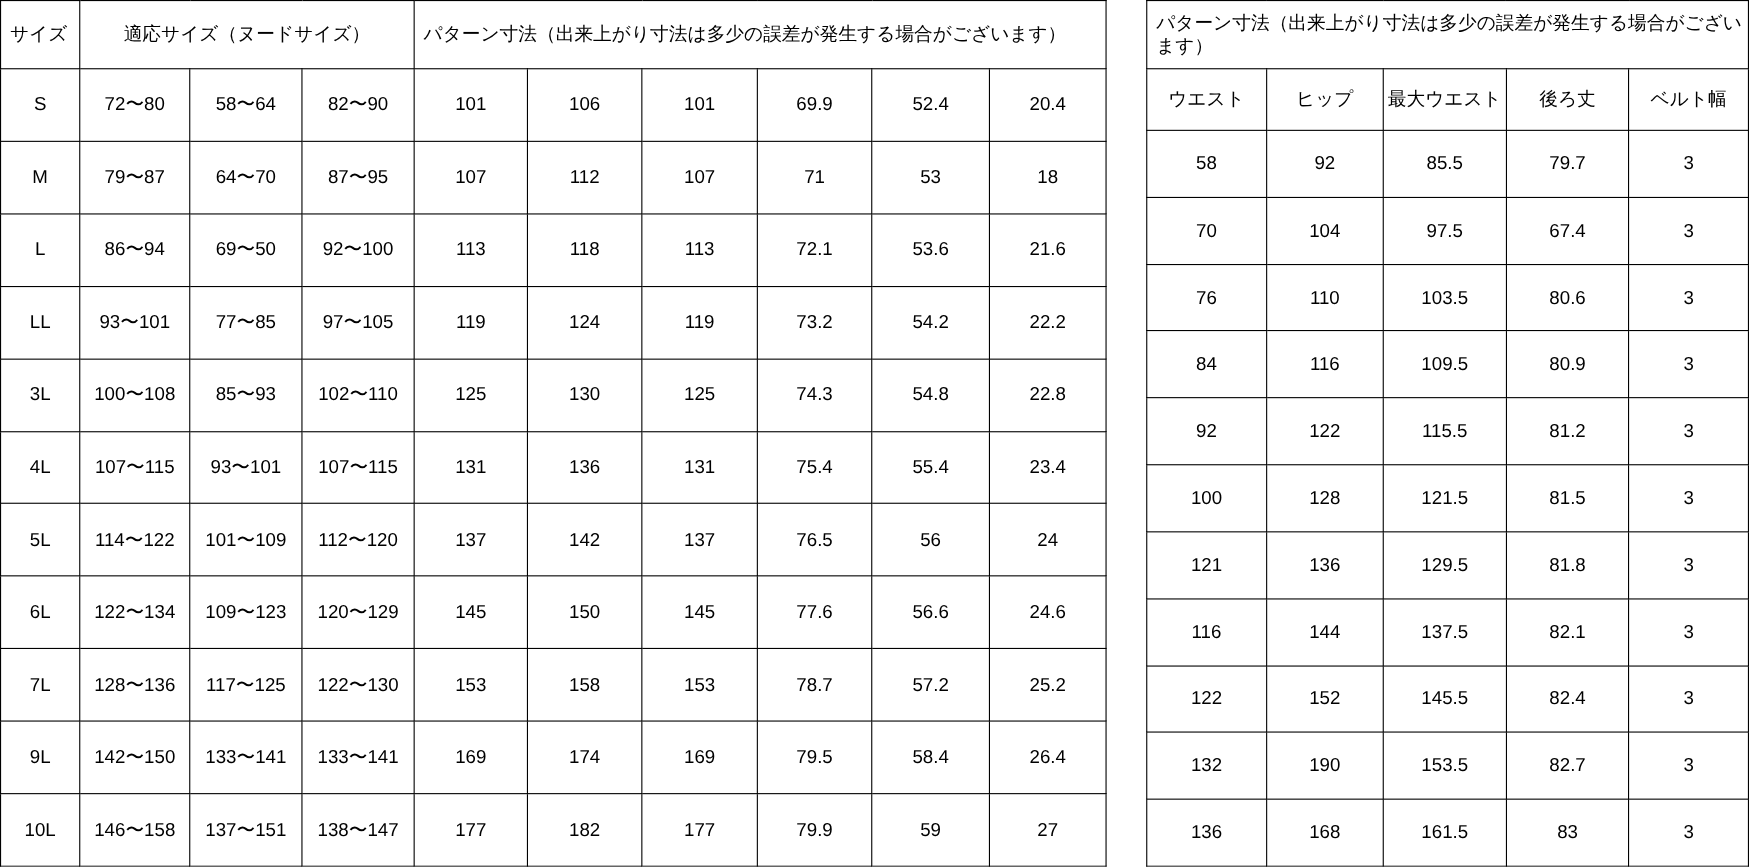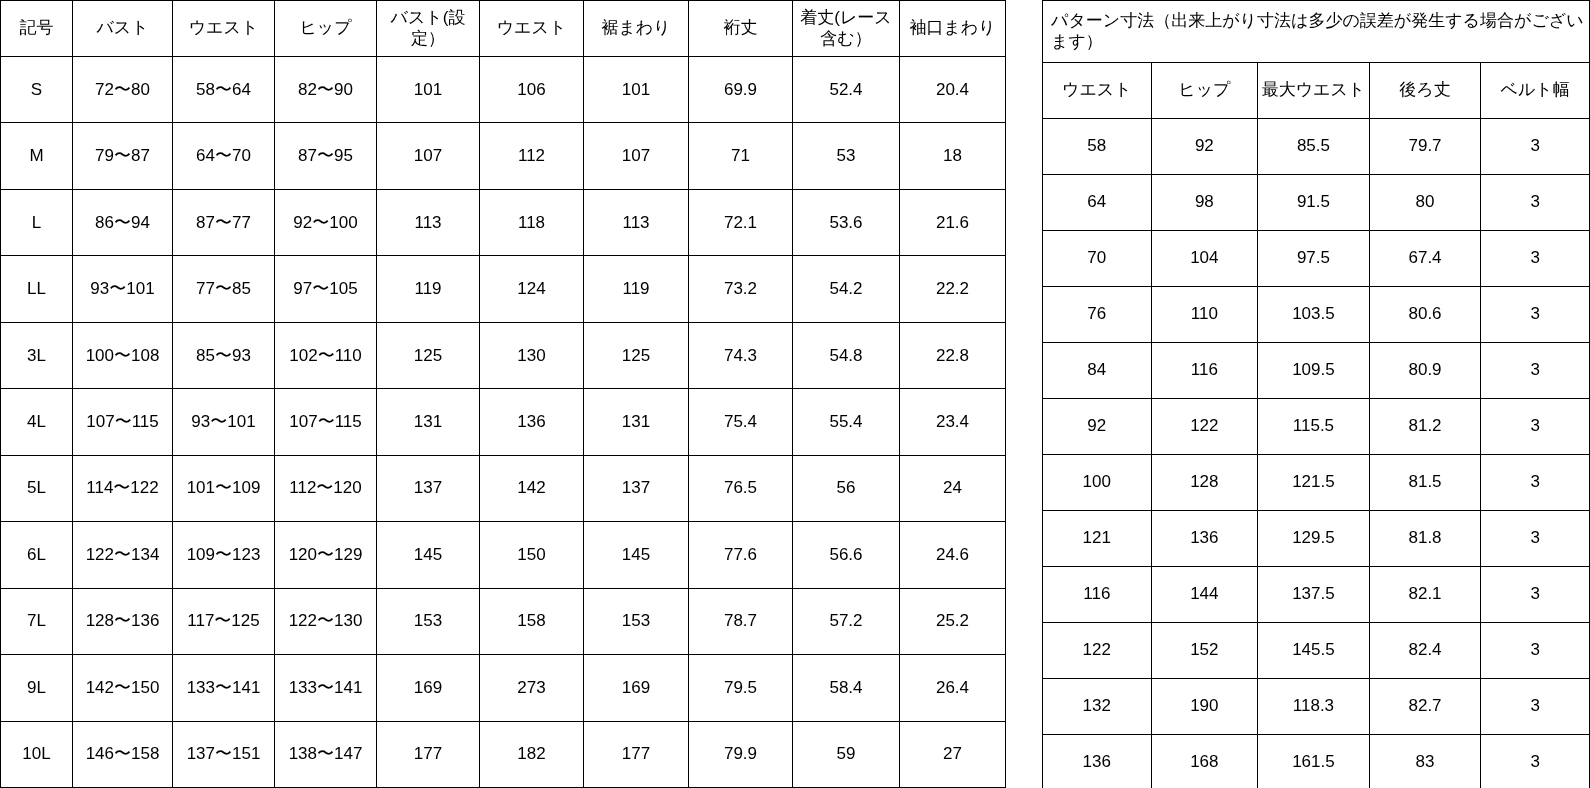--- a/index.html
+++ b/index.html
@@ -96,31 +96,24 @@
         <col class="c3">
         <col class="c4">
       <col class="c5">
         <col class="c6">
         <col class="c7">
         <col class="c8">
         <col class="c9">
       <col class="spacer">
     </colgroup>
     <thead>
-      <tr class="subrow">
-        <th>記号</th>
-        <th>バスト</th>
-        <th>ウエスト</th>
-        <th>ヒップ</th>
-        <th>バスト(設定）</th>
-        <th>ウエスト</th>
-        <th>裾まわり</th>
-        <th>裄丈</th>
-        <th>着丈(レース含む）</th>
-        <th>袖口まわり</th>
+      <tr class="grouprow">
+        <th class="group-title hdr-left-label">サイズ</th>
+        <th class="group-title" colspan="3">適応サイズ（ヌードサイズ）</th>
+        <th class="group-title hdr-left-label" colspan="6">パターン寸法（出来上がり寸法は多少の誤差が発生する場合がございます）</th>
         <th class="spacer"></th>
       </tr>
     </thead>
     <tbody>
       <tr>
           <td>S</td>
           <td>72〜80</td>
           <td>58〜64</td>
           <td>82〜90</td>
           <td>101</td>
@@ -140,21 +133,21 @@
           <td>112</td>
           <td>107</td>
           <td>71</td>
           <td>53</td>
           <td>18</td>
           <td class="spacer"></td>
         </tr>
       <tr>
           <td>L</td>
           <td>86〜94</td>
-          <td>87〜77</td>
+          <td>69〜50</td>
           <td>92〜100</td>
           <td>113</td>
           <td>118</td>
           <td>113</td>
           <td>72.1</td>
           <td>53.6</td>
           <td>21.6</td>
           <td class="spacer"></td>
         </tr>
       <tr>
@@ -234,21 +227,21 @@
           <td>57.2</td>
           <td>25.2</td>
           <td class="spacer"></td>
         </tr>
       <tr>
           <td>9L</td>
           <td>142〜150</td>
           <td>133〜141</td>
           <td>133〜141</td>
           <td>169</td>
-          <td>273</td>
+          <td>174</td>
           <td>169</td>
           <td>79.5</td>
           <td>58.4</td>
           <td>26.4</td>
           <td class="spacer"></td>
         </tr>
       <tr>
           <td>10L</td>
           <td>146〜158</td>
           <td>137〜151</td>
@@ -286,27 +279,20 @@
     </thead>
     <tbody>
       <tr>
           <td>58</td>
           <td>92</td>
           <td>85.5</td>
           <td>79.7</td>
           <td>3</td>
         </tr>
       <tr>
-          <td>64</td>
-          <td>98</td>
-          <td>91.5</td>
-          <td>80</td>
-          <td>3</td>
-        </tr>
-      <tr>
           <td>70</td>
           <td>104</td>
           <td>97.5</td>
           <td>67.4</td>
           <td>3</td>
         </tr>
       <tr>
           <td>76</td>
           <td>110</td>
           <td>103.5</td>
@@ -351,21 +337,21 @@
       <tr>
           <td>122</td>
           <td>152</td>
           <td>145.5</td>
           <td>82.4</td>
           <td>3</td>
         </tr>
       <tr>
           <td>132</td>
           <td>190</td>
-          <td>118.3</td>
+          <td>153.5</td>
           <td>82.7</td>
           <td>3</td>
         </tr>
       <tr>
           <td>136</td>
           <td>168</td>
           <td>161.5</td>
           <td>83</td>
           <td>3</td>
         </tr>

